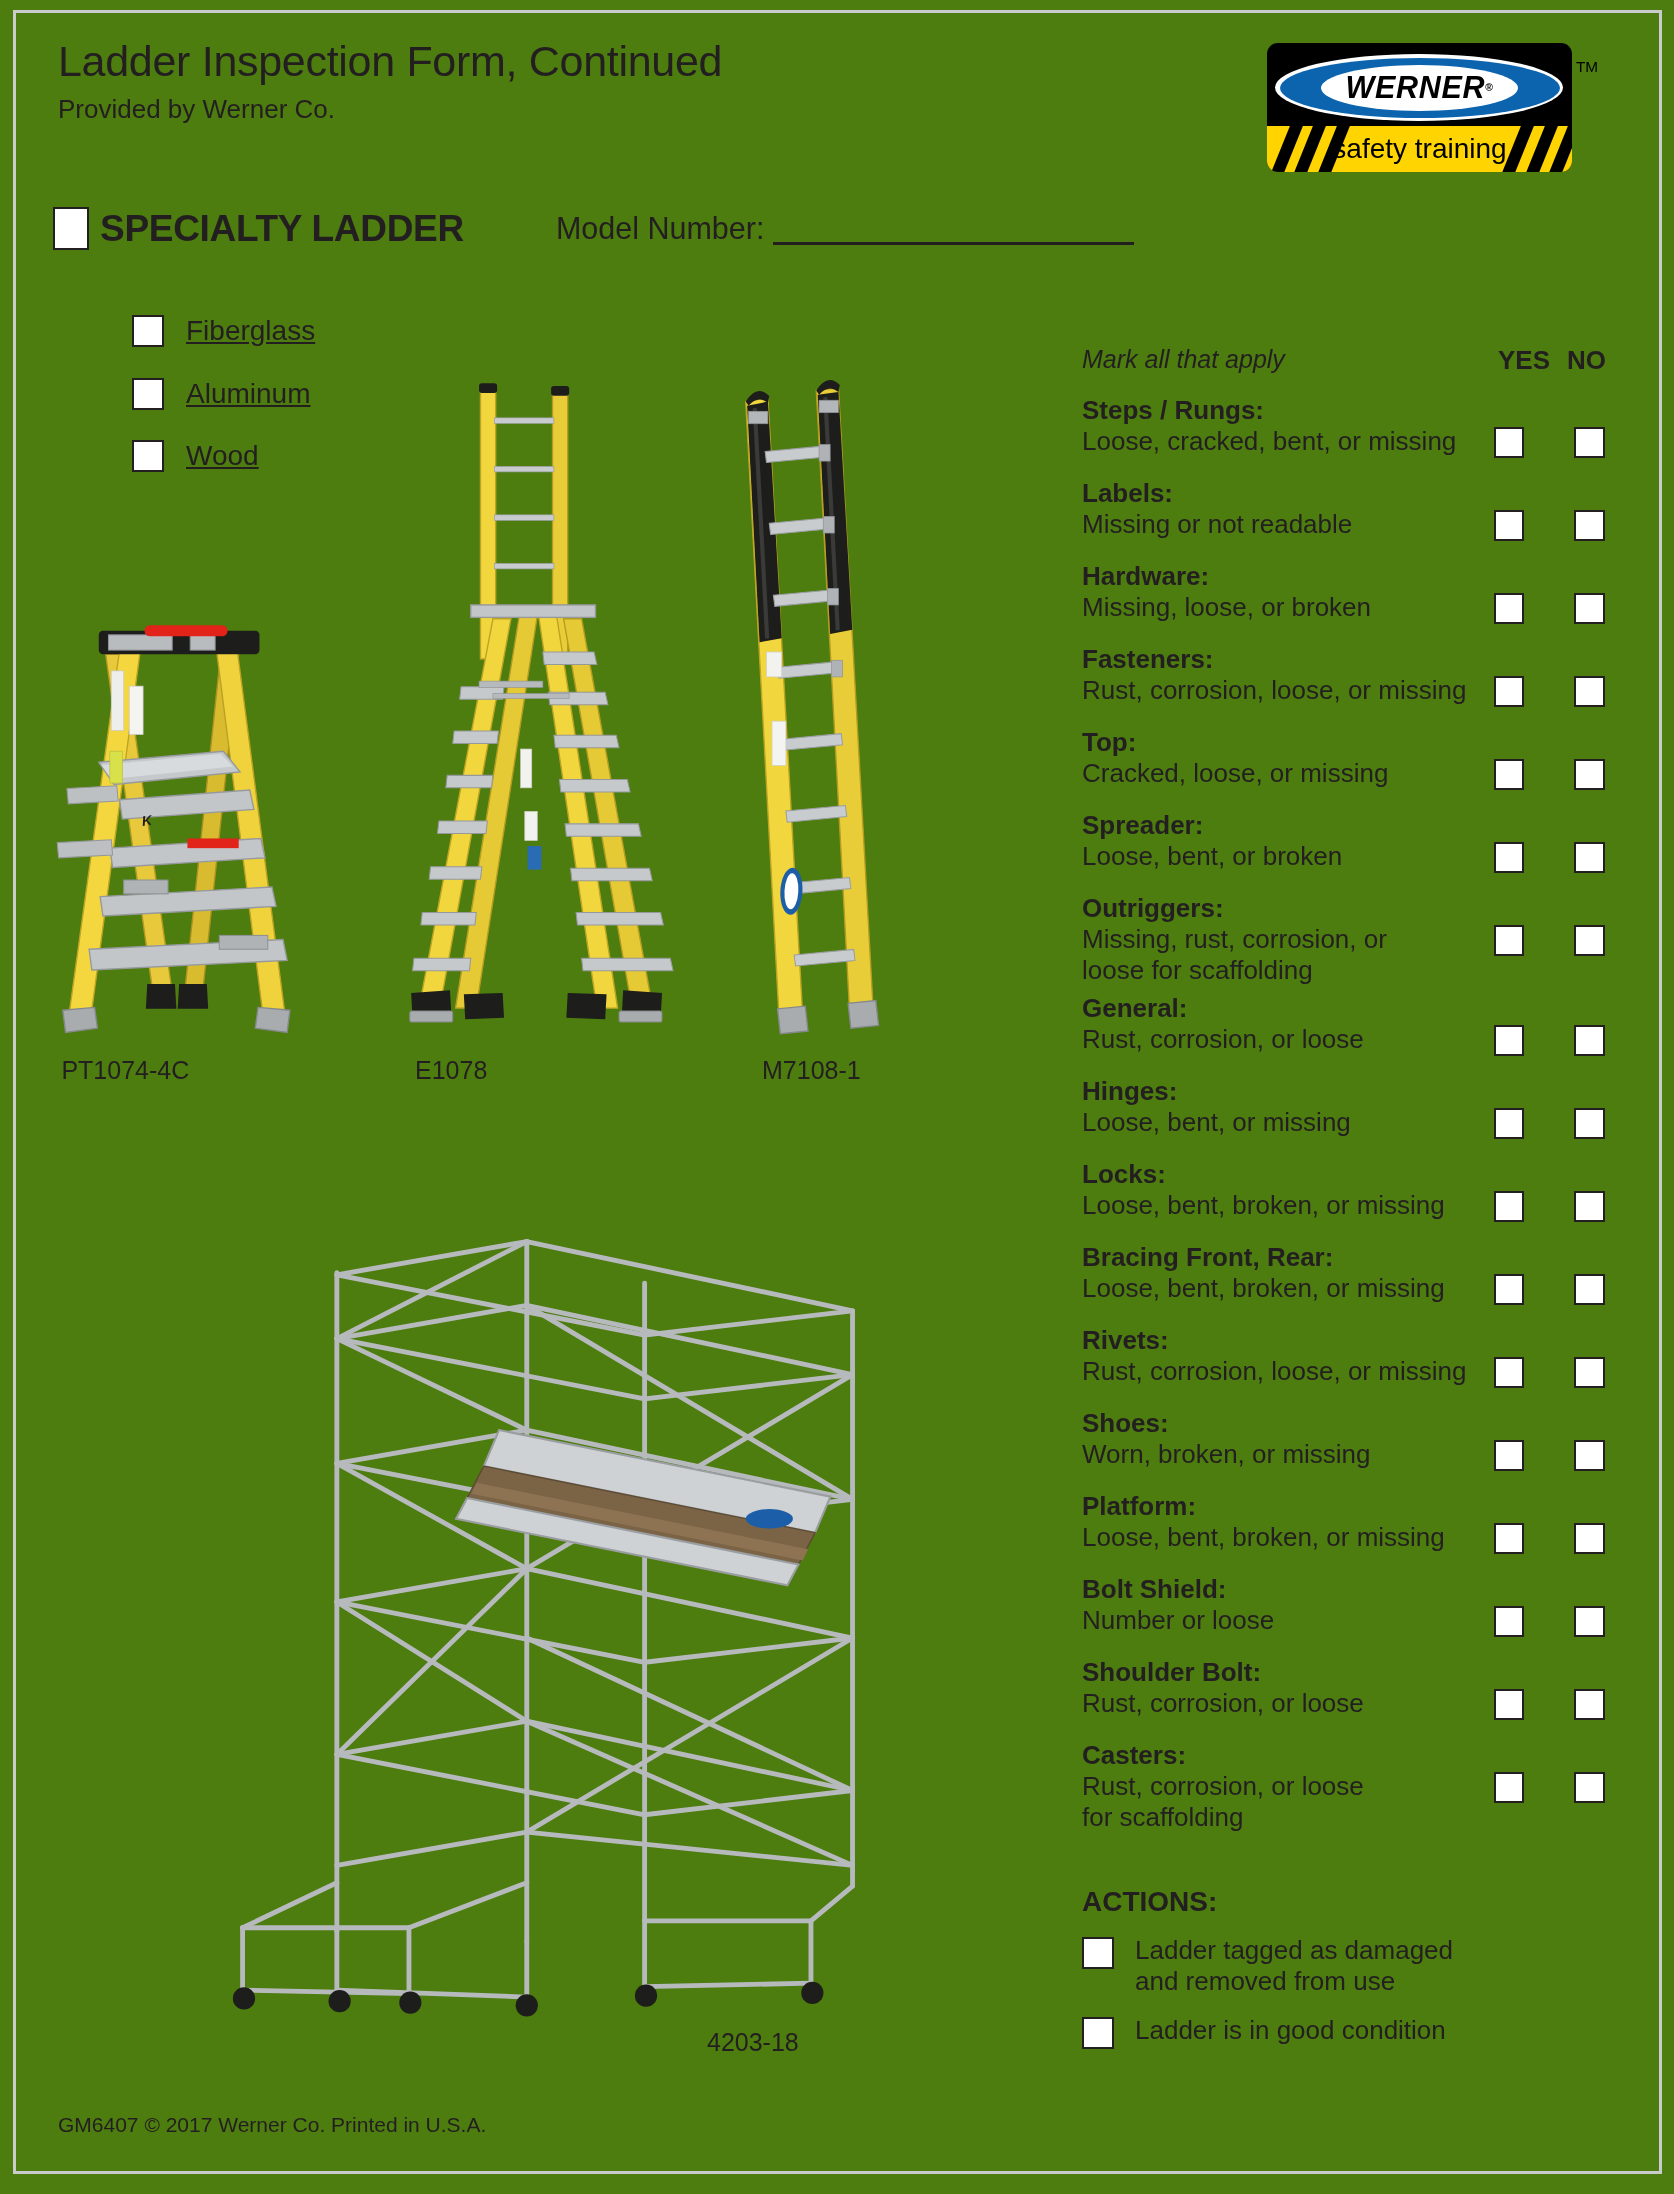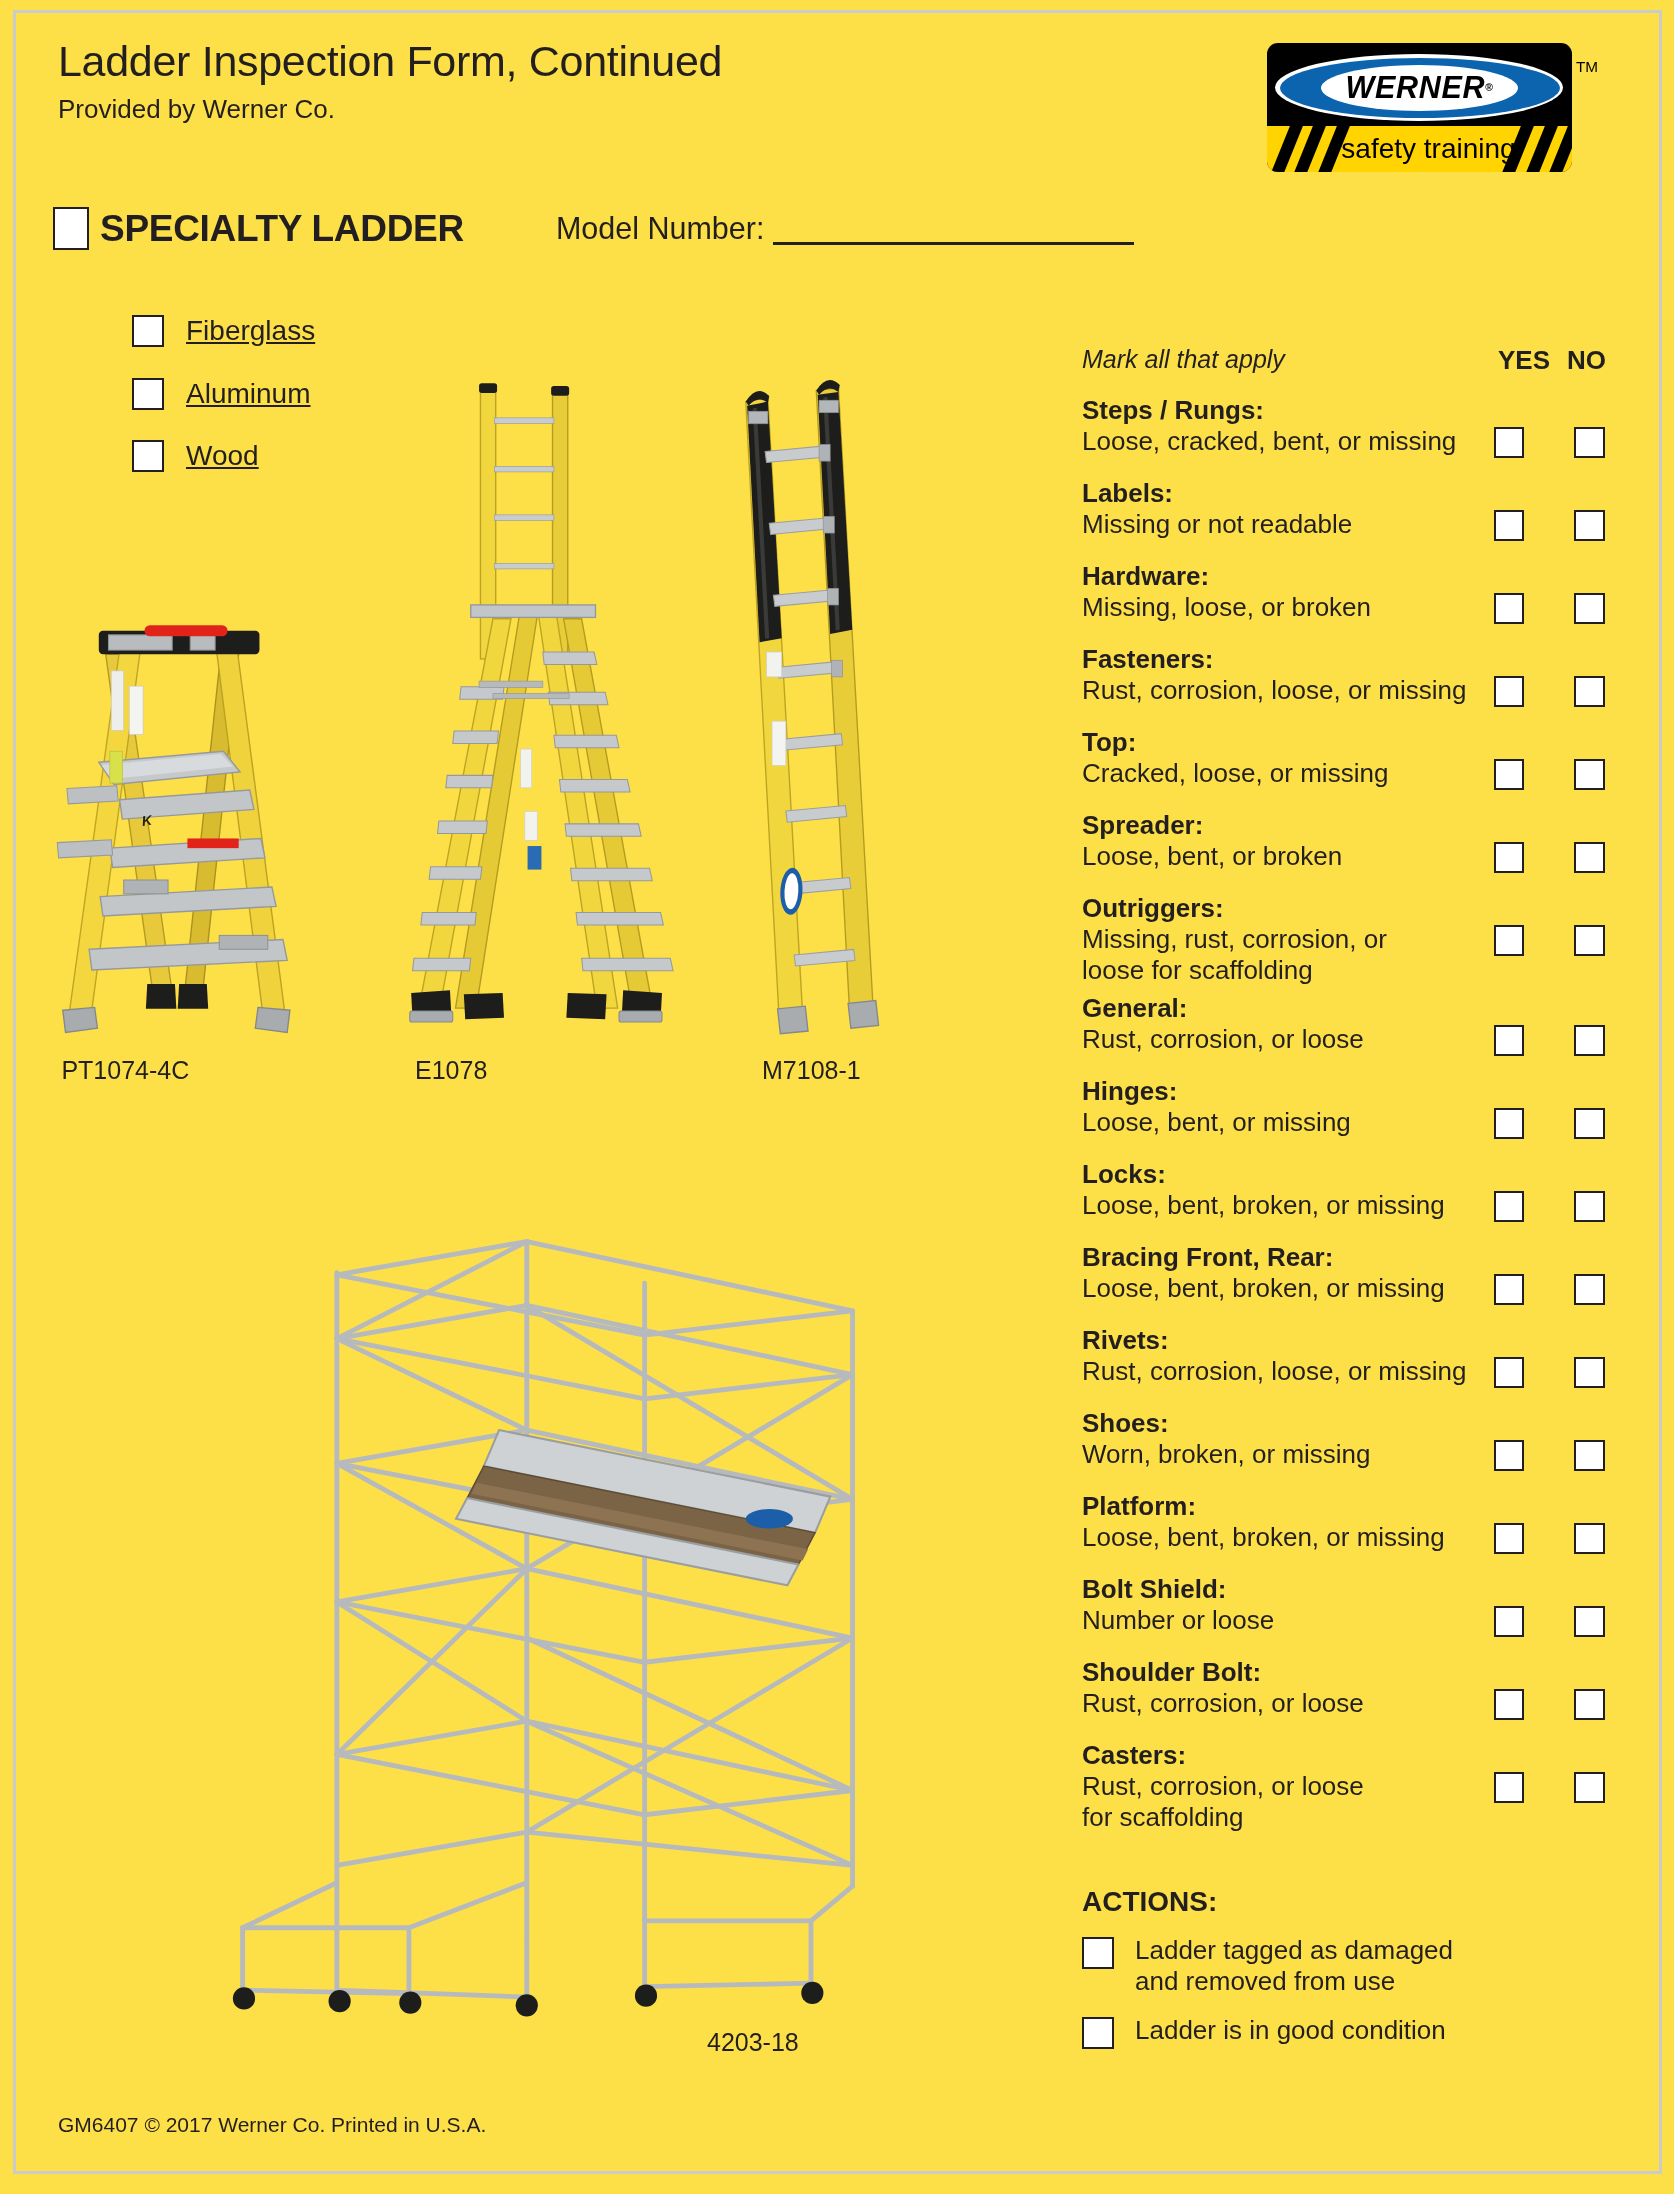--- a/index.html
+++ b/index.html
@@ -8,21 +8,21 @@
     background: #ffffff;
   }
   body {
     font-family: "Liberation Sans", sans-serif;
     color: #231f20;
   }
   #page {
     position: relative;
     width: 1674px;
     height: 2194px;
-    background: #fde047;
+    background: #4d7c0f;
     box-sizing: border-box;
     overflow: hidden;
   }
   
   .page-frame {
     position: absolute;
     left: 12.5px;
     top: 9.7px;
     width: 1649px;
     height: 2164px;
@@ -138,21 +138,20 @@
   .logo-safety {
     position: absolute;
     left: 0; top: 0;
     width: 305px; height: 46px;
     display: flex;
     align-items: center;
     justify-content: center;
     font-size: 28px;
     font-weight: 400;
     color: #000000;
-    padding-left: 9px;
   }
   .logo-tm {
     position: absolute;
     left: 309px;
     top: 15.3px;
     font-size: 15.3px;
     color: #000000;
   }
 
   

